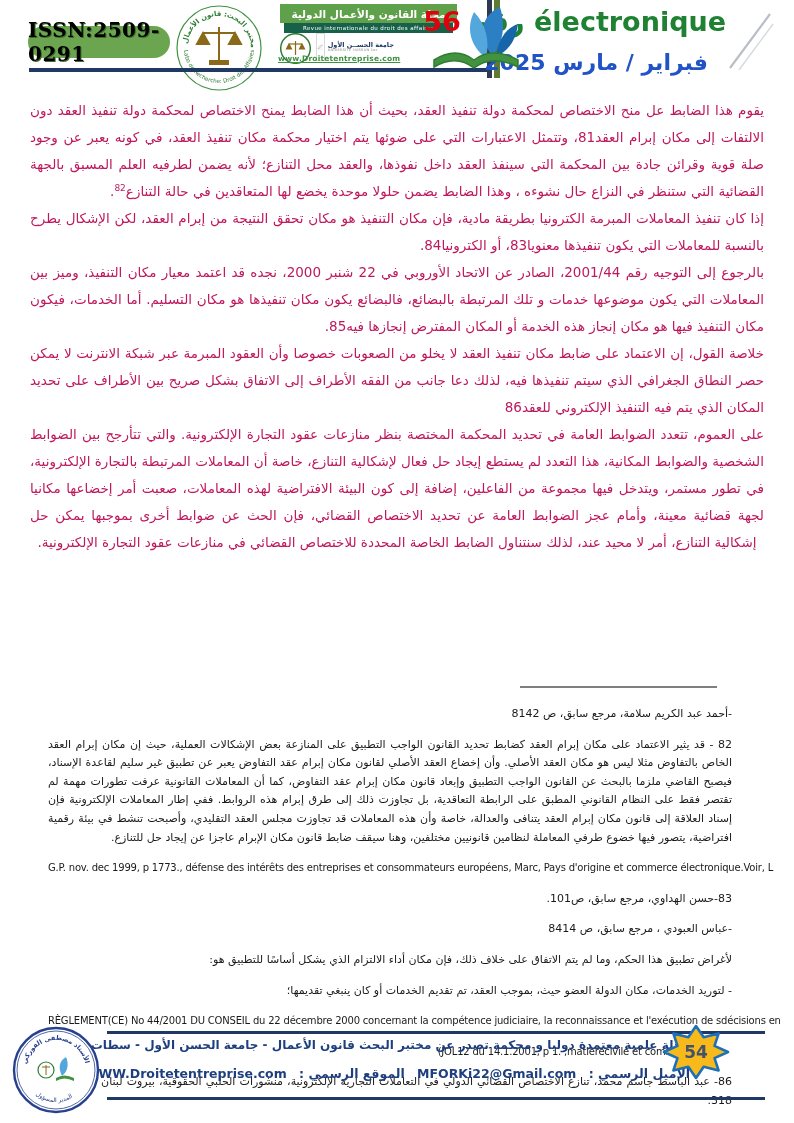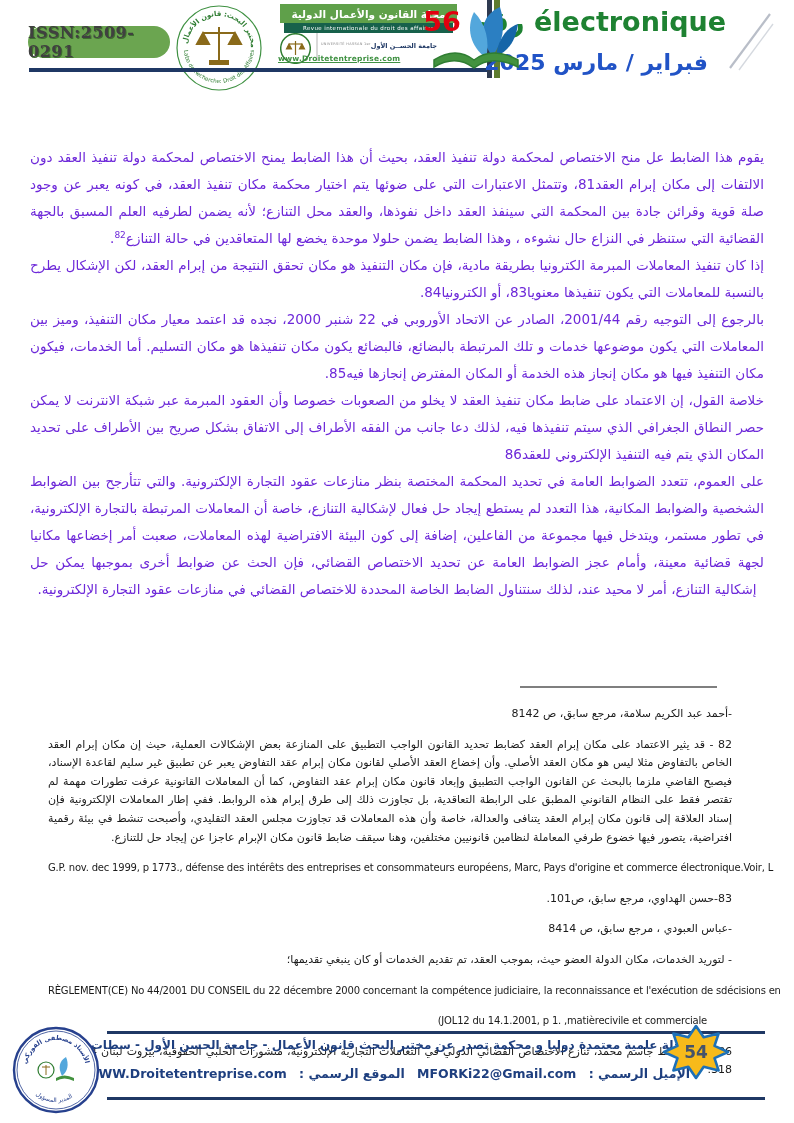--- a/index.html
+++ b/index.html
@@ -1,51 +1,51 @@
 <!DOCTYPE html>
 <html lang="ar"><head>
 <meta charset="utf-8">
 <style>
   html,body{margin:0;padding:0;background:#ffffff;}
   .page{position:relative;width:794px;height:1123px;background:#ffffff;overflow:hidden;
         font-family:"DejaVu Sans",sans-serif;}
 
   
   .issn-badge{position:absolute;left:28px;top:26px;width:142px;height:32px;border-radius:17px;
-    background:#6BA550;color:#404040;font-family:"DejaVu Serif",serif;font-weight:bold;font-size:16px;
+    background:#6BA550;color:#000000;font-family:"DejaVu Serif",serif;font-weight:bold;font-size:20px;
     letter-spacing:.5px;display:flex;align-items:center;justify-content:center;
     text-shadow:1px 1px 0 #3e6e2e;}
   .lab-seal{position:absolute;left:176px;top:5px;width:86px;height:86px;}
   .center-banner{position:absolute;left:280px;top:4px;width:177px;height:19px;background:#5FA04A;
     color:#fff;font-size:10.5px;font-weight:bold;display:flex;align-items:center;justify-content:center;direction:rtl;}
   .center-strip{position:absolute;left:284px;top:23px;width:169px;height:10px;background:#17614B;
     color:#fff;font-size:5.5px;display:flex;align-items:center;justify-content:center;letter-spacing:.4px;}
   .mini-seal{position:absolute;left:280px;top:33px;width:31px;height:31px;}
   .univ-logo{position:absolute;left:316px;top:33px;width:78px;height:28px;display:flex;align-items:center;gap:3px;}
   .univ-chart{width:30px;height:26px;border:1px solid #d9d9d9;background:#fff;}
-  .univ-txt{display:flex;flex-direction:row;line-height:1.1;direction:rtl;}
+  .univ-txt{display:flex;flex-direction:column;line-height:1.1;direction:rtl;}
   .univ-ar{color:#1f3864;font-size:6.5px;font-weight:bold;white-space:nowrap;}
   .univ-fr{color:#8a8a8a;font-size:3.5px;letter-spacing:.3px;white-space:nowrap;direction:ltr;}
   .center-url{position:absolute;left:278px;top:54px;color:#3f9142;font-weight:bold;font-size:7.5px;
     letter-spacing:.2px;text-decoration:underline;cursor:pointer;}
   .book-art{position:absolute;left:428px;top:4px;width:94px;height:72px;z-index:3;}
   .header-rule{position:absolute;left:29px;top:68px;width:458px;height:4px;background:#1F3864;}
   .vbar-navy{position:absolute;left:487px;top:0;width:5px;height:78px;background:#2E3A50;}
   .vbar-green{position:absolute;left:494px;top:0;width:6px;height:78px;background:#5E7C2F;}
   .issue-title{position:absolute;left:508px;top:6px;width:218px;direction:rtl;text-align:right;
     font-size:27px;font-weight:bold;white-space:nowrap;}
   .issue-title .lbl{color:#1E8232;}
   .issue-title .num{color:#E2000F;}
   .issue-date{position:absolute;left:508px;top:50px;width:200px;direction:rtl;text-align:right;
     color:#2153C6;font-size:22px;font-weight:bold;white-space:nowrap;}
   .slash-art{position:absolute;left:726px;top:8px;width:50px;height:64px;}
 
   
-  .body-text{position:absolute;left:30px;top:97px;width:734px;direction:rtl;color:#6d28d9;
-    font-size:13.5px;line-height:27px;text-align:justify;margin-top:47px;}
+  .body-text{position:absolute;left:30px;top:97px;width:734px;direction:rtl;color:#be185d;
+    font-size:13.5px;line-height:27px;text-align:justify;}
   .body-text p{margin:0;text-align-last:right;}
   .body-text p.center-last{text-align-last:center;}
   .body-text sup{font-size:9px;line-height:0;}
 
   
   .fn-sep{position:absolute;left:520px;top:686px;width:197px;height:2px;background:#7F7F7F;}
   .footnotes{position:absolute;left:36px;top:693px;width:708px;direction:rtl;color:#1a1a1a;
     font-size:11px;line-height:18.6px;text-align:justify;}
   .footnotes>div{text-align-last:right;margin:12px;}
   .fn-indent{margin-right:24px;}
@@ -147,20 +147,21 @@
     <p class="center-last">على العموم، تتعدد الضوابط العامة في تحديد المحكمة المختصة بنظر منازعات عقود التجارة الإلكترونية. والتي تتأرجح بين الضوابط الشخصية والضوابط المكانية، هذا التعدد لم يستطع إيجاد حل فعال لإشكالية التنازع، خاصة أن المعاملات المرتبطة بالتجارة الإلكترونية، في تطور مستمر، ويتدخل فيها مجموعة من الفاعلين، إضافة إلى كون البيئة الافتراضية لهذه المعاملات، صعبت أمر إخضاعها مكانيا لجهة قضائية معينة، وأمام عجز الضوابط العامة عن تحديد الاختصاص القضائي، فإن الحث عن ضوابط أخرى بموجبها يمكن حل إشكالية التنازع، أمر لا محيد عند، لذلك  سنتناول الضابط الخاصة المحددة للاختصاص القضائي في منازعات عقود التجارة الإلكترونية.</p>
   </div>
 
   <div class="fn-sep"></div>
   <div class="footnotes">
     <div class="fn-indent">-أحمد عبد الكريم سلامة،  مرجع سابق، ص 8142</div>
     <div>82 - قد يثير الاعتماد على مكان إبرام العقد كضابط تحديد القانون الواجب التطبيق على المنازعة بعض الإشكالات العملية، حيث إن مكان إبرام العقد الخاص بالتفاوض مثلا ليس هو مكان العقد الأصلي. وأن إخضاع العقد الأصلي لقانون مكان إبرام عقد التفاوض يعبر عن تطبيق غير سليم لقاعدة الإسناد، فيصبح القاضي ملزما بالبحث عن القانون الواجب التطبيق وإبعاد قانون مكان إبرام عقد التفاوض، كما أن المعاملات القانونية عرفت تطورات مهمة لم تقتصر فقط على النظام القانوني المطبق على الرابطة التعاقدية، بل تجاوزت ذلك إلى طرق إبرام هذه الروابط. ففي إطار المعاملات الإلكترونية فإن إسناد العلاقة إلى قانون مكان إبرام العقد يتنافى والعدالة، خاصة وأن هذه المعاملات قد تجاوزت مجلس العقد التقليدي، وأصبحت تنشط في بيئة رقمية افتراضية، يتصور فيها خضوع طرفي المعاملة لنظامين قانونيين مختلفين، وهنا سيقف ضابط قانون مكان الإبرام عاجزا عن إيجاد حل للتنازع.</div>
     <div class="fn-ltr">G.P. nov. dec 1999, p 1773., défense des intérêts des entreprises et consommateurs européens, Marc, Pays d'origine et commerce électronique.Voir, L</div>
     <div>83-حسن الهداوي، مرجع سابق، ص101.</div>
     <div>-عباس العبودي ، مرجع سابق، ص 8414</div>
+    <div>لأغراض تطبيق هذا الحكم، وما لم يتم الاتفاق على خلاف ذلك، فإن مكان أداء الالتزام الذي يشكل أساسًا للتطبيق هو:</div>
     <div>- لتوريد الخدمات، مكان الدولة العضو حيث، بموجب العقد، تم تقديم الخدمات أو كان ينبغي تقديمها؛</div>
     <div class="fn-ltr">RÈGLEMENT(CE) No 44/2001 DU CONSEIL du 22 décembre 2000 concernant la compétence judiciaire, la reconnaissance et l'exécution de sdécisions en</div>
     <div class="fn-ltr fn-indent">(JOL12 du 14.1.2001, p 1.  ,matièrecivile et commerciale</div>
     <div>86- عبد الباسط جاسم محمد، تنازع الاختصاص القضائي الدولي في التعاملات التجارية الإلكترونية، منشورات الحلبي الحقوقية، بيروت لبنان 2014، ص 318.</div>
   </div>
 
   <div class="footer-line fl-top"></div>
   <div class="footer-line fl-bottom"></div>
 
   <div class="footer-acc">مجلة علمية معتمدة  دوليا و محكمة تصدر عن مختبر البحث قانون الأعمال - جامعة الحسن الأول - سطات - المغرب</div>

